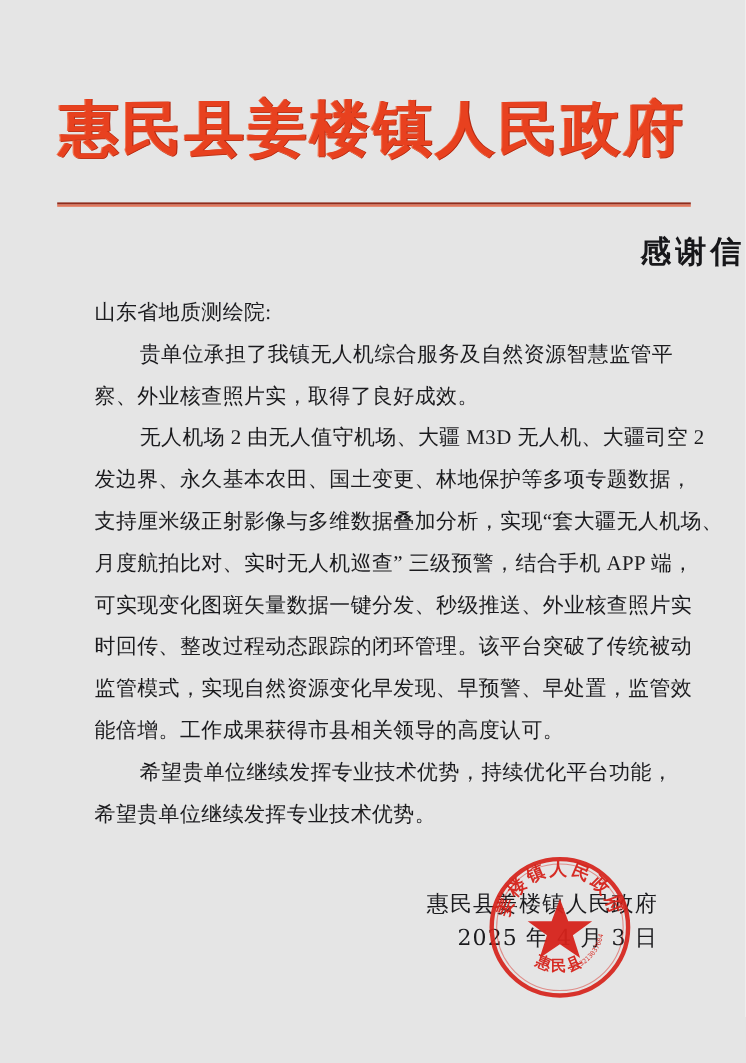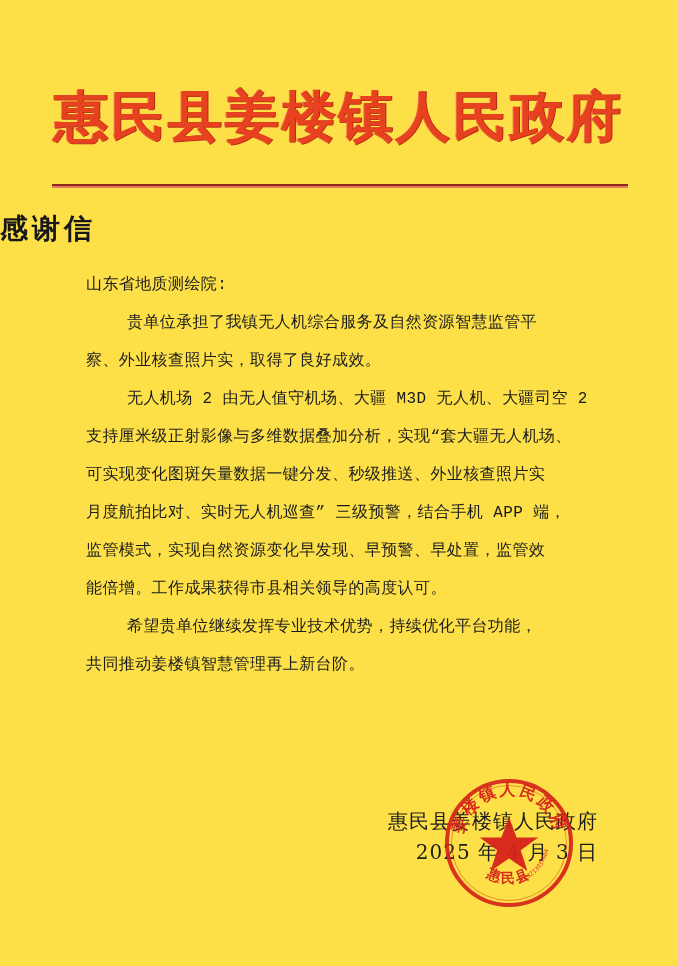--- a/index.html
+++ b/index.html
@@ -9,21 +9,21 @@
     background: #ffffff;
   }
   body {
     font-family: "DejaVu Serif", "Liberation Serif", serif;
   }
   .page {
     position: relative;
     width: 678px;
     height: 966px;
     margin: 0 auto;
-    background: #fde047;
+    background: #e5e5e5;
     overflow: hidden;
   }
 
   
   .letterhead {
     position: absolute;
     left: 0;
     top: 88px;
     width: 678px;
     text-align: center;
@@ -57,38 +57,38 @@
     height: 2px;
     background: #e4785c;
   }
 
   
   .doc-title {
     position: absolute;
     left: 0;
     top: 210px;
     width: 678px;
-    text-align: left;
+    text-align: right;
     font-family: "DejaVu Serif", "Liberation Serif", serif;
     font-size: 28px;
     font-weight: bold;
     letter-spacing: 4px;
     color: #17171a;
   }
 
   
   .body-block {
     position: absolute;
     left: 86px;
     top: 266px;
     width: 516px;
   }
   .body-line {
-    font-family: Liberation Mono, monospace;
-    font-size: 16px;
+    font-family: Liberation Serif, serif;
+    font-size: 19px;
     line-height: 38px;
     color: #1b1b1e;
     letter-spacing: 0.4px;
     white-space: pre;
   }
   .body-line.indent {
     text-indent: 41px;
   }
 
   
@@ -137,28 +137,30 @@
   <div class="doc-title">感谢信</div>
 
   <div class="body-block">
 
     <div class="body-line">山东省地质测绘院:</div>
 
     <div class="body-line indent">贵单位承担了我镇无人机综合服务及自然资源智慧监管平</div>
     <div class="body-line">察、外业核查照片实，取得了良好成效。</div>
 
     <div class="body-line indent">无人机场 2 由无人值守机场、大疆 M3D 无人机、大疆司空 2</div>
+    <div class="body-line">发边界、永久基本农田、国土变更、林地保护等多项专题数据，</div>
     <div class="body-line">支持厘米级正射影像与多维数据叠加分析，实现“套大疆无人机场、</div>
+    <div class="body-line">月度航拍比对、实时无人机巡查” 三级预警，结合手机 APP 端，</div>
     <div class="body-line">可实现变化图斑矢量数据一键分发、秒级推送、外业核查照片实</div>
-    <div class="body-line">月度航拍比对、实时无人机巡查” 三级预警，结合手机 APP 端，</div>
+    <div class="body-line">时回传、整改过程动态跟踪的闭环管理。该平台突破了传统被动</div>
     <div class="body-line">监管模式，实现自然资源变化早发现、早预警、早处置，监管效</div>
     <div class="body-line">能倍增。工作成果获得市县相关领导的高度认可。</div>
 
     <div class="body-line indent">希望贵单位继续发挥专业技术优势，持续优化平台功能，</div>
-    <div class="body-line">共同推动姜楼镇智慧管理再上新台阶。</div>
+    <div class="body-line">希望贵单位继续发挥专业技术优势。</div>
   </div>
 
   <div class="signature">
     <div class="sig-line">惠民县姜楼镇人民政府</div>
     <div class="sig-line">2025 年 4 月 3 日</div>
   </div>
 
   <div class="seal">
     <svg width="132" height="132" viewBox="0 0 132 132" xmlns="http://www.w3.org/2000/svg">
       <defs>

